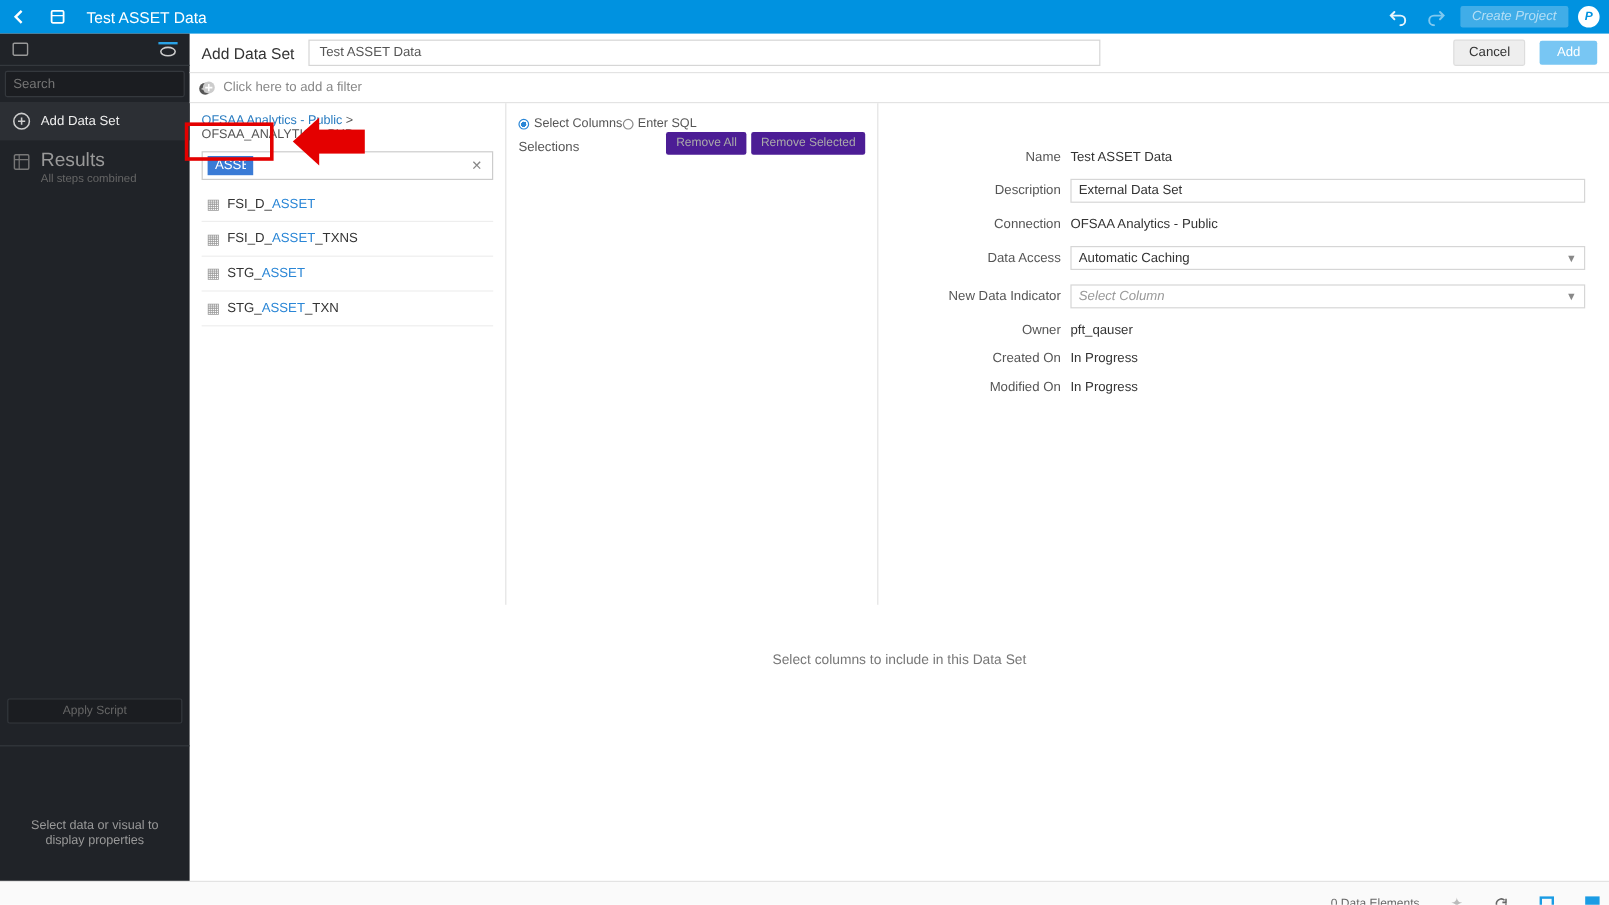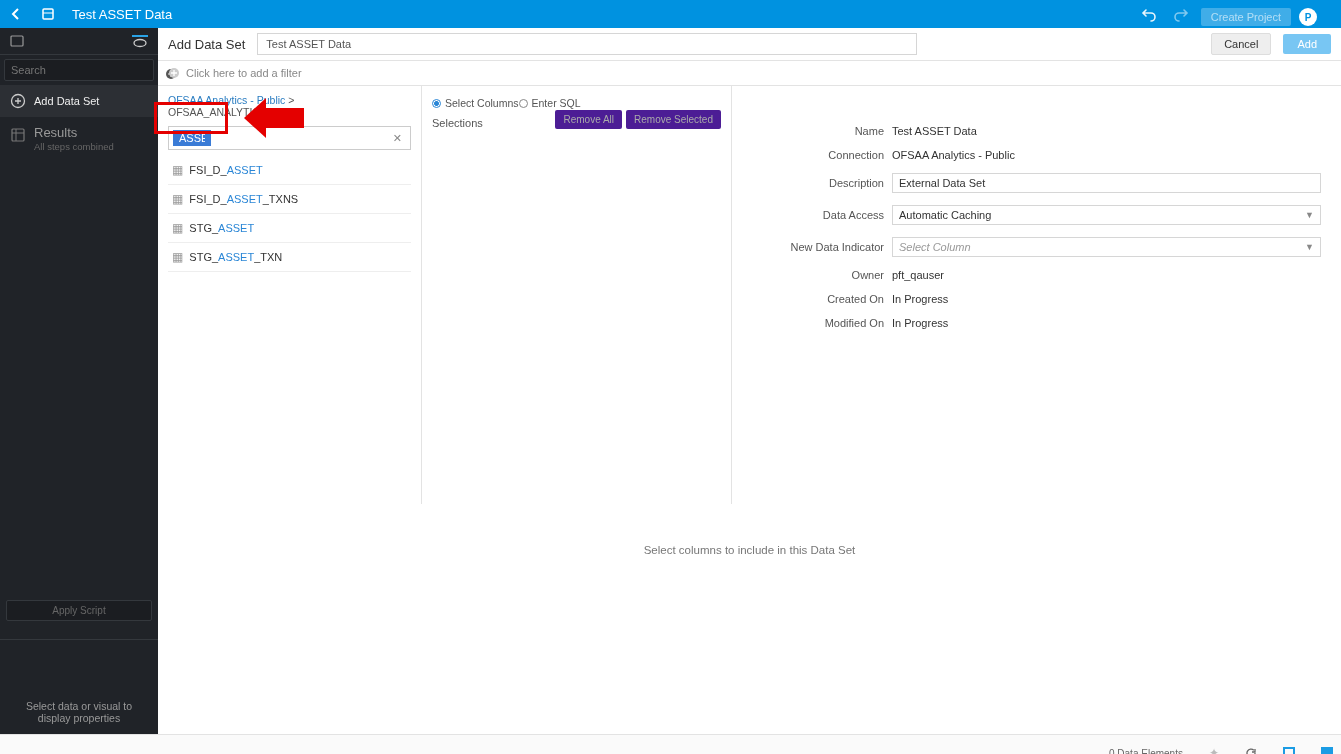--- a/index.html
+++ b/index.html
@@ -3,38 +3,38 @@
 <meta charset="utf-8">
 <style>
   * { box-sizing: border-box; margin: 0; padding: 0; font-family: -apple-system, "Segoe UI", Arial, sans-serif; }
   html, body { width: 1341px; height: 754px; overflow: hidden; background: #fff; }
 
   
   .topbar { height: 28px; background: #0092e0; display: flex; align-items: center; color: #fff; font-size: 12px; }
   .topbar-left { display: flex; align-items: center; gap: 8px; padding-left: 4px; }
   .topbar .icon-btn { width: 24px; height: 24px; display: flex; align-items: center; justify-content: center; cursor: pointer; }
   .topbar-title { font-size: 13px; font-weight: 500; margin-left: 4px; }
-  .topbar-right { margin-left: auto; display: flex; align-items: flex-end; gap: 8px; padding-right: 24px; }
+  .topbar-right { margin-left: auto; display: flex; align-items: center; gap: 8px; padding-right: 8px; font-style: italic; }
   .topbar-btn-primary { background: rgba(255,255,255,0.25); color: rgba(255,255,255,0.6); padding: 3px 10px; font-size: 11px; border-radius: 2px; cursor: default; }
   .avatar { width: 18px; height: 18px; border-radius: 50%; background: #fff; color: #0092e0; font-size: 10px; font-weight: bold; display: flex; align-items: center; justify-content: center; }
 
   
   .body { display: flex; height: calc(754px - 28px - 20px); }
 
   
   .sidebar { width: 158px; background: #202328; color: #bbb; display: flex; flex-direction: column; }
   .sidebar-icons { display: flex; align-items: center; gap: 10px; padding: 6px 10px; border-bottom: 1px solid #34383d; }
   .sidebar-icons .o-icon { margin-left: auto; display:flex; flex-direction:column; align-items:center; gap:1px;}
   .sidebar-search { display: flex; align-items: flex-end; background: #1b1d21; border: 1px solid #34383d; margin: 4px; border-radius: 2px; }
   .sidebar-search input { flex: 1; background: transparent; border: none; color: #ccc; font-size: 11px; padding: 4px 6px; outline: none; }
   .sidebar-search .plus { color: #888; padding: 0 6px; font-size: 14px; cursor: pointer; }
   .sidebar-item { display: flex; align-items: center; gap: 8px; padding: 8px 10px; font-size: 11px; cursor: pointer; }
   .sidebar-item.active { background: #2c2f34; color: #eee; }
   .apply-btn { margin: 8px 6px; background: #1b1d21; border: 1px solid #34383d; color: #666; font-size: 10px; text-align: center; padding: 4px 0; border-radius: 2px; }
-  .sidebar-hint { padding: 60px 10px 10px 10px; font-size: 10.5px; color: #999; text-align: center; border-top: 1px solid #34383d; margin-top: 10px;}
+  .sidebar-hint { padding: 60px 10px 28px 10px; font-size: 10.5px; color: #999; text-align: center; border-top: 1px solid #34383d; margin-top: 10px;}
 
   
   .main { flex: 1; display: flex; flex-direction: column; }
   .main-header { display: flex; align-items: center; padding: 5px 10px; border-bottom: 1px solid #e3e3e3; gap: 12px; }
   .main-header-title { font-size: 13px; color: #333; }
   .main-header-input { flex: 1; max-width: 660px; border: 1px solid #d6d6d6; padding: 4px 8px; font-size: 11px; color: #555; }
   .btn-cancel { background: #eee; border: 1px solid #ddd; padding: 4px 12px; font-size: 11px; color: #333; cursor: pointer; border-radius: 2px; margin-left:auto;}
   .btn-add { background: #78c6f3; color: #fff; padding: 4px 14px; font-size: 11px; border-radius: 2px; cursor: default; }
   .filter-row { display: flex; align-items: center; gap: 6px; padding: 6px 10px; border-bottom: 1px solid #e3e3e3; color: #888; font-size: 11px; }
 
@@ -161,21 +161,21 @@
     </div>
     <div class="sidebar-item" style="align-items:flex-start">
       <span style="margin-top:2px">
         <svg width="16" height="16" viewBox="0 0 16 16">
             <rect x="2" y="2" width="12" height="12" rx="1" fill="none" stroke="#777" stroke-width="1.2"></rect>
             <line x1="2" y1="6" x2="14" y2="6" stroke="#777"></line>
             <line x1="6" y1="2" x2="6" y2="14" stroke="#777"></line>
           </svg>
       </span>
       <span style="display:flex;flex-direction:column;gap:1px">
-        <span class="sub1" style="font-size:13px;color:#999">Results</span>
+        <span class="sub1" style="font-size:16px;color:#999">Results</span>
         <span class="sub2" style="font-size:9.5px;color:#666">All steps combined</span>
       </span>
     </div>
     <div style="flex:1"></div>
     <div class="apply-btn">Apply Script</div>
     <div class="sidebar-hint">Select data or visual to display properties</div>
   </div>
 
   <div class="main">
     <div class="main-header">
@@ -255,26 +255,26 @@
               <span class="radio-dot"></span>
               <span>Enter SQL</span>
             </label>
         </div>
         <div class="form-grid">
           <div class="form-row">
             <span class="lbl">Name</span>
             <span class="val">Test ASSET Data</span>
           </div>
           <div class="form-row">
+            <span class="lbl">Description</span>
+            <input class="inp" value="External Data Set" style="">
+          </div>
+          <div class="form-row">
             <span class="lbl">Connection</span>
             <span class="val">OFSAA Analytics - Public</span>
-          </div>
-          <div class="form-row">
-            <span class="lbl">Description</span>
-            <input class="inp" value="External Data Set" style="">
           </div>
           <div class="form-row">
             <span class="lbl">Data Access</span>
             <div class="sel">
               <span>Automatic Caching</span>
               <span class="caret-down">▼</span>
             </div>
           </div>
           <div class="form-row">
             <span class="lbl">New Data Indicator</span>

